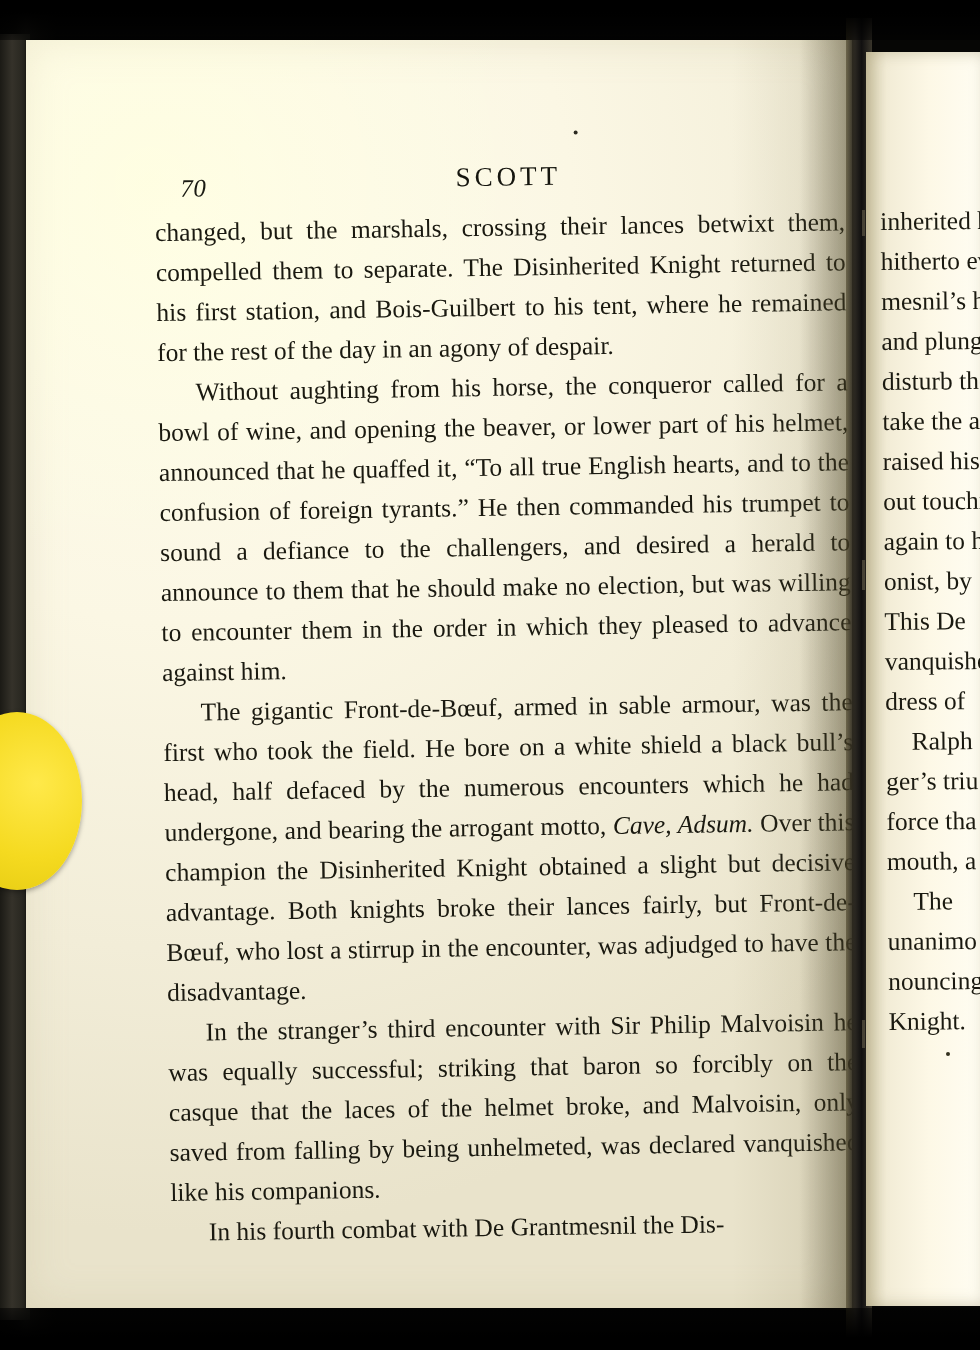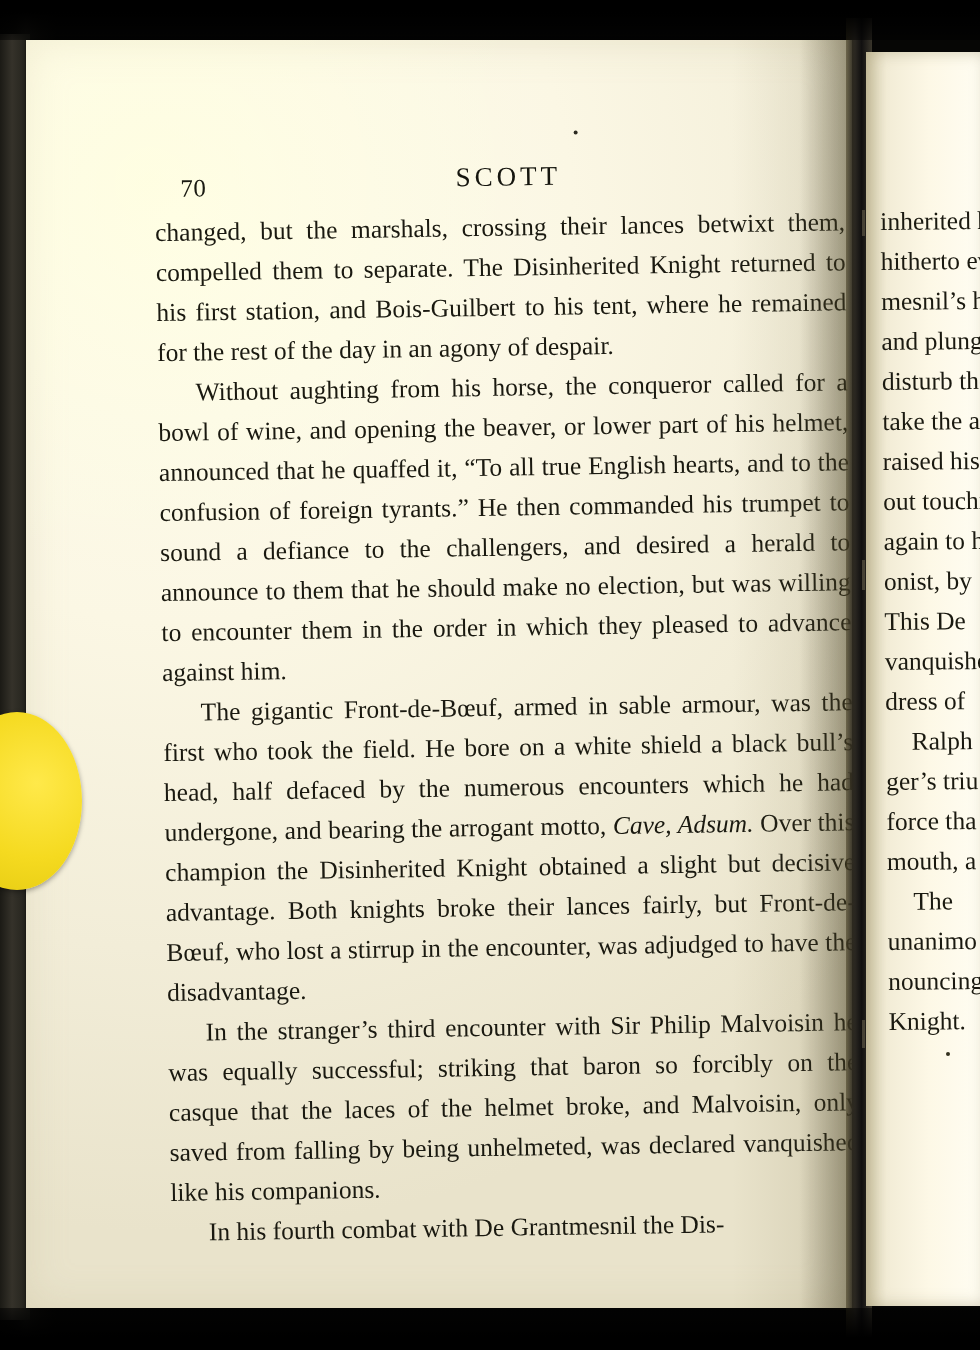--- a/index.html
+++ b/index.html
@@ -99,20 +99,21 @@
     position: relative;
     height: 48px;
   }
   .folio {
     position: absolute;
     left: 26px;
     top: 16px;
     font-size: 25px;
     letter-spacing: 0.5px;
     color: #1a1a12;
+    font-style: italic;
   }
   .running-head {
     position: absolute;
     left: 0; right: 0;
     top: 8px;
     text-align: center;
     font-size: 27px;
     letter-spacing: 4px;
     color: #15150e;
     padding-left: 18px;

